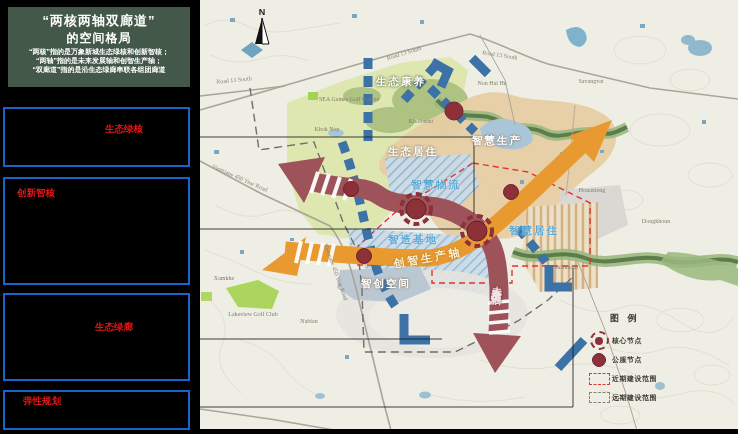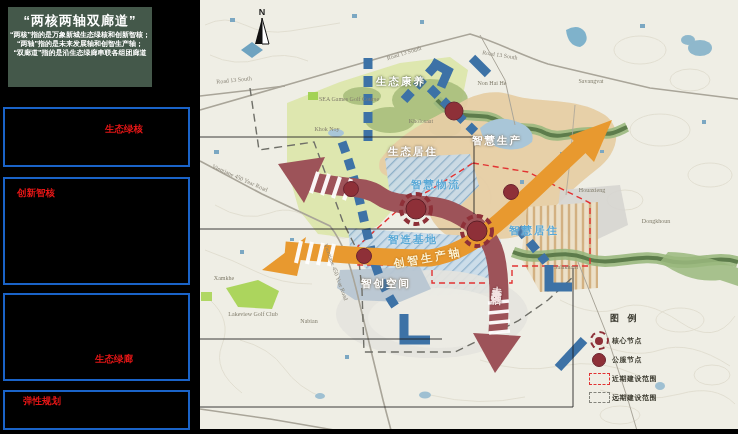--- a/index.html
+++ b/index.html
@@ -2,30 +2,30 @@
 <html><head>
 <meta charset="utf-8">
 <style>
   html,body{margin:0;padding:0;background:#000;}
   #canvas{position:relative;width:738px;height:434px;background:#000;overflow:hidden;
           font-family:"Liberation Sans",sans-serif;}
   #mapsvg{position:absolute;left:0;top:0;z-index:0;}
 
   
   #sidebar{position:absolute;left:0;top:0;width:200px;height:434px;background:#000;z-index:2;}
-  #titlebox{position:absolute;left:8px;top:7px;width:144px;height:80px;background:#44584a;
+  #titlebox{position:absolute;left:8px;top:7px;width:182px;height:80px;background:#44584a;
             color:#fff;text-align:center;}
   #titlebox .t1{font-size:13px;font-weight:bold;margin-top:5px;letter-spacing:1px;}
   #titlebox .t2{font-size:12px;font-weight:bold;letter-spacing:1px;}
   #titlebox .sub{font-size:7px;line-height:9px;font-weight:bold;white-space:nowrap;}
   .sbox{position:absolute;left:3px;width:187px;background:#000;border:2px solid #1a63c8;box-sizing:border-box;}
   .sbox .lbl{position:absolute;color:#e51616;font-weight:bold;font-size:9.5px;white-space:nowrap;}
   #box1{top:107px;height:60px;} #box1 .lbl{left:100px;top:14px;}
   #box2{top:177px;height:108px;} #box2 .lbl{left:12px;top:8px;}
-  #box3{top:293px;height:88px;} #box3 .lbl{left:90px;top:26px;margin-top:32px;}
+  #box3{top:293px;height:88px;} #box3 .lbl{left:90px;top:26px;}
   #box4{top:390px;height:40px;} #box4 .lbl{left:18px;top:3px;}
 
   
   .ov{position:absolute;z-index:3;pointer-events:none;white-space:nowrap;transform:translate(-50%,-50%);}
   .areaW{color:#fff;font-size:10.5px;font-weight:bold;letter-spacing:2px;
          text-shadow:0 0 3px rgba(96,110,70,.95),0 0 2px rgba(96,110,70,.9);}
   .areaW2{color:#fff;font-size:10.5px;font-weight:bold;letter-spacing:2px;
          text-shadow:0 0 3px rgba(150,130,100,.95),0 0 2px rgba(120,120,120,.9);}
   .areaB{color:#58a8d6;font-size:10.5px;font-weight:bold;letter-spacing:2px;
          text-shadow:0 0 2px rgba(255,255,255,.8);}
@@ -239,20 +239,21 @@
       <circle cx="477" cy="231" r="15" fill="none" stroke="#8e3038" stroke-width="4" stroke-dasharray="6 4"></circle>
       <circle cx="477" cy="231" r="10" fill="#8e3038" stroke="#5f1f26" stroke-width="1"></circle>
     </g>
 
     <rect x="200" y="429" width="538" height="5" fill="#000"></rect>
   </svg>
 
   <div id="sidebar">
     <div id="titlebox">
       <div class="t1">“两核两轴双廊道”</div>
+      <div class="t2">的空间格局</div>
       <div class="sub">“两核”指的是万象新城生态绿核和创新智核；</div>
       <div class="sub">“两轴”指的是未来发展轴和创智生产轴；</div>
       <div class="sub">“双廊道”指的是沿生态绿廊串联各组团廊道</div>
     </div>
     <div class="sbox" id="box1">
       <span class="lbl">生态绿核</span>
     </div>
     <div class="sbox" id="box2">
       <span class="lbl">创新智核</span>
     </div>

